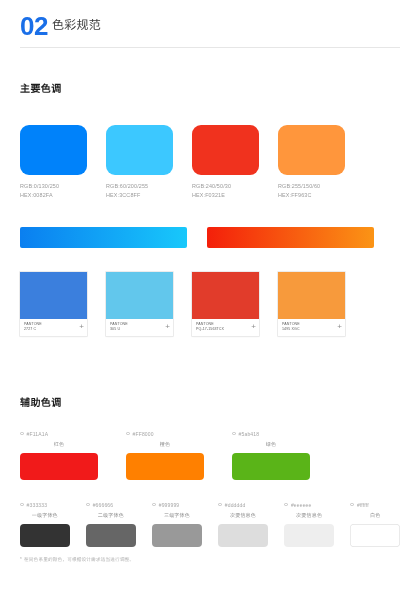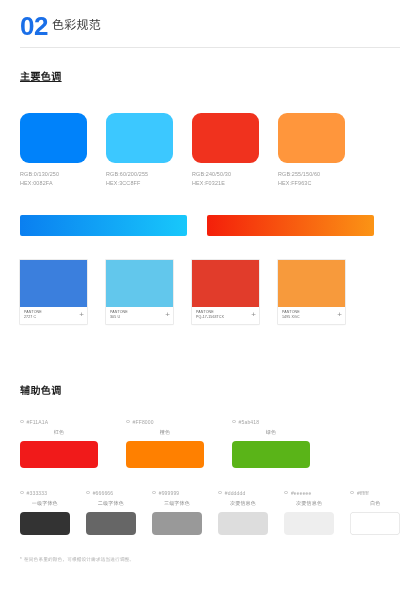--- a/index.html
+++ b/index.html
@@ -185,21 +185,21 @@
 <body>
 
 <div class="page">
 
   <div class="header">
     <div class="header-number">02</div>
     <div class="header-title">色彩规范</div>
   </div>
   <div class="header-rule"></div>
 
-  <div class="section-title" style="margin-top:20px;text-decoration:underline;">主要色调</div>
+  <div class="section-title" style="margin-top:32px;">主要色调</div>
 
   <div class="primary-row" id="primary-row">
       <div class="primary-item">
         <div class="primary-chip" style="background: rgb(0, 130, 250);"></div>
         <div class="primary-meta">
           <div>RGB:0/130/250</div>
           <div>HEX:0082FA</div>
         </div>
       </div>
       <div class="primary-item">

